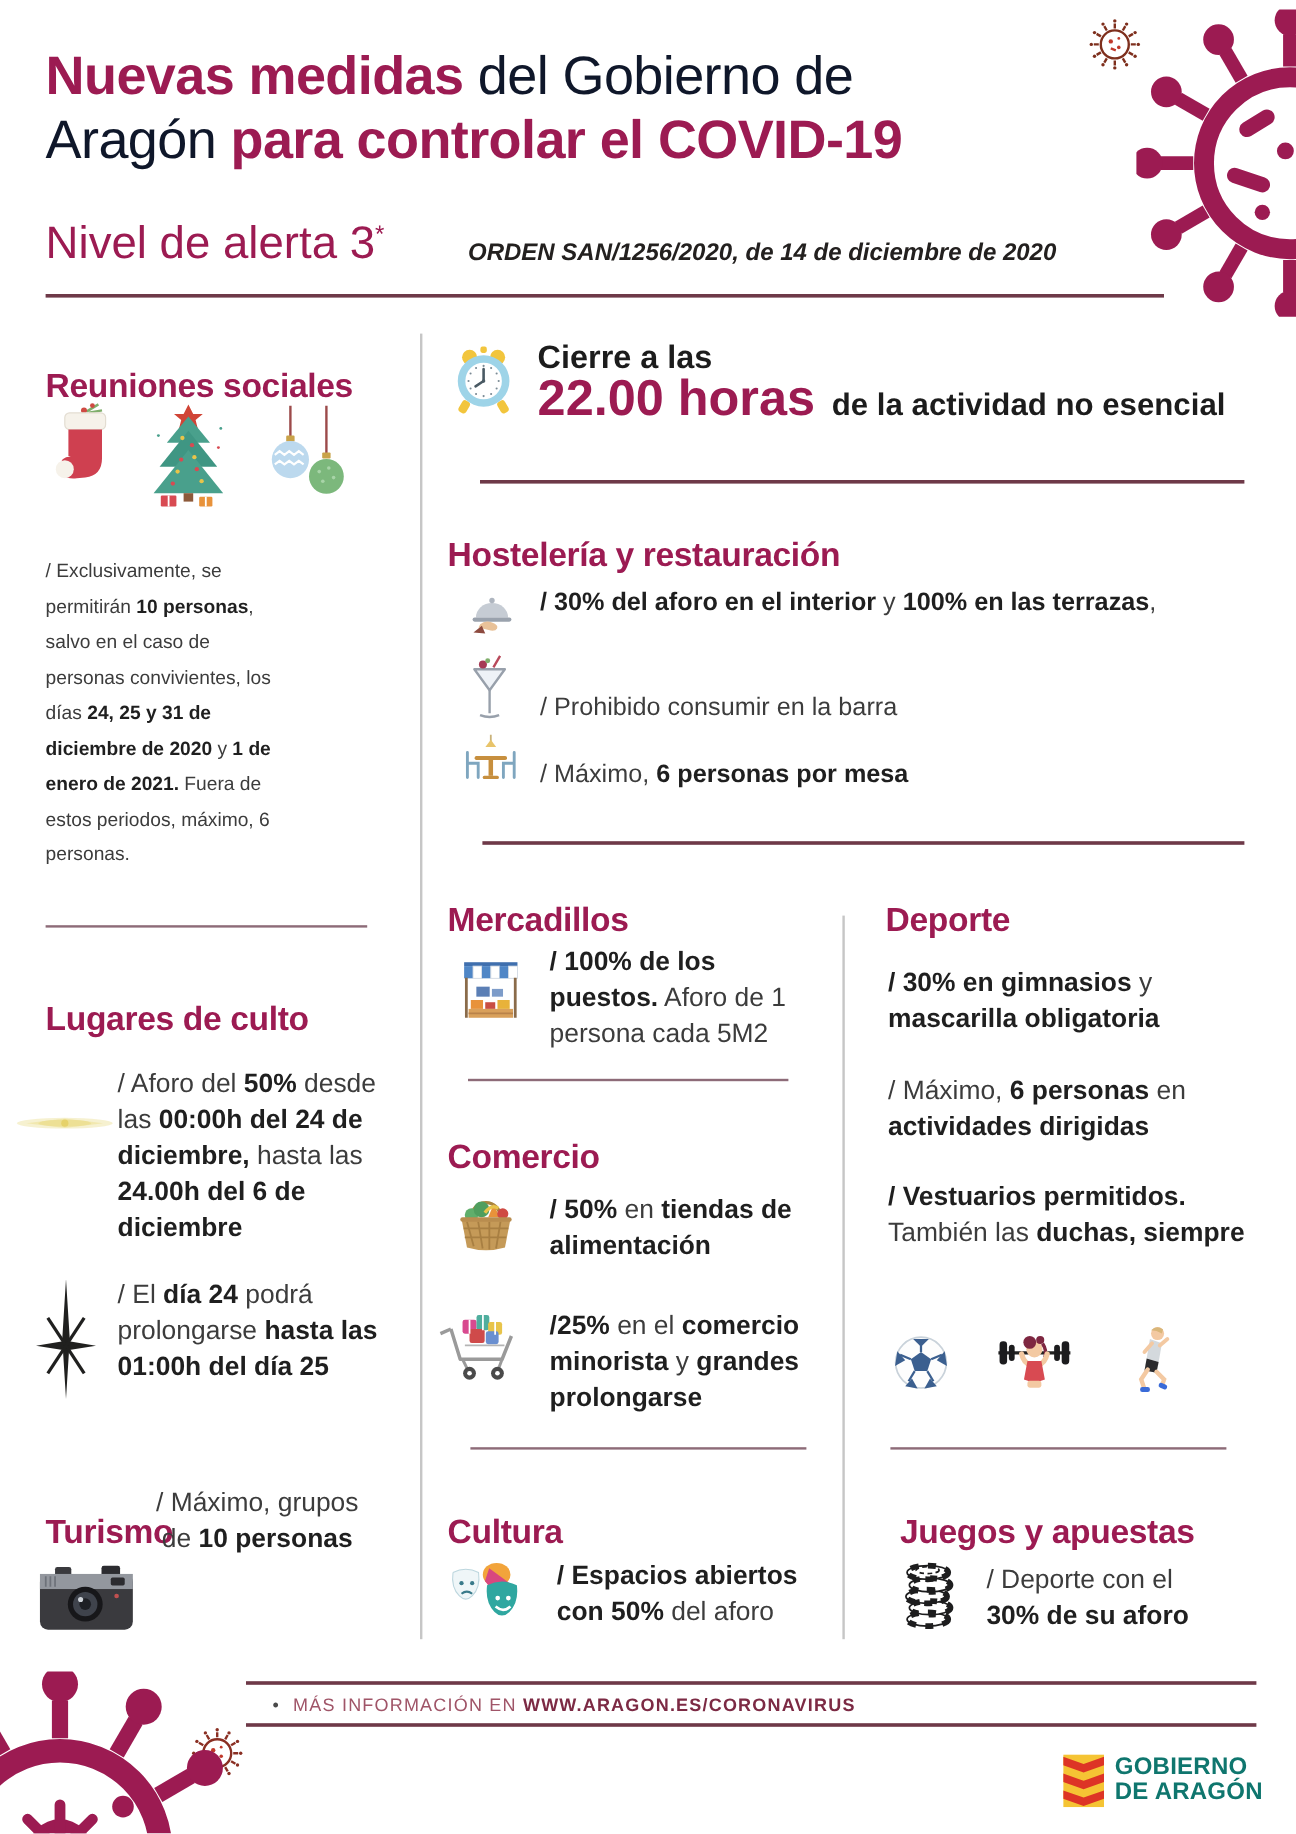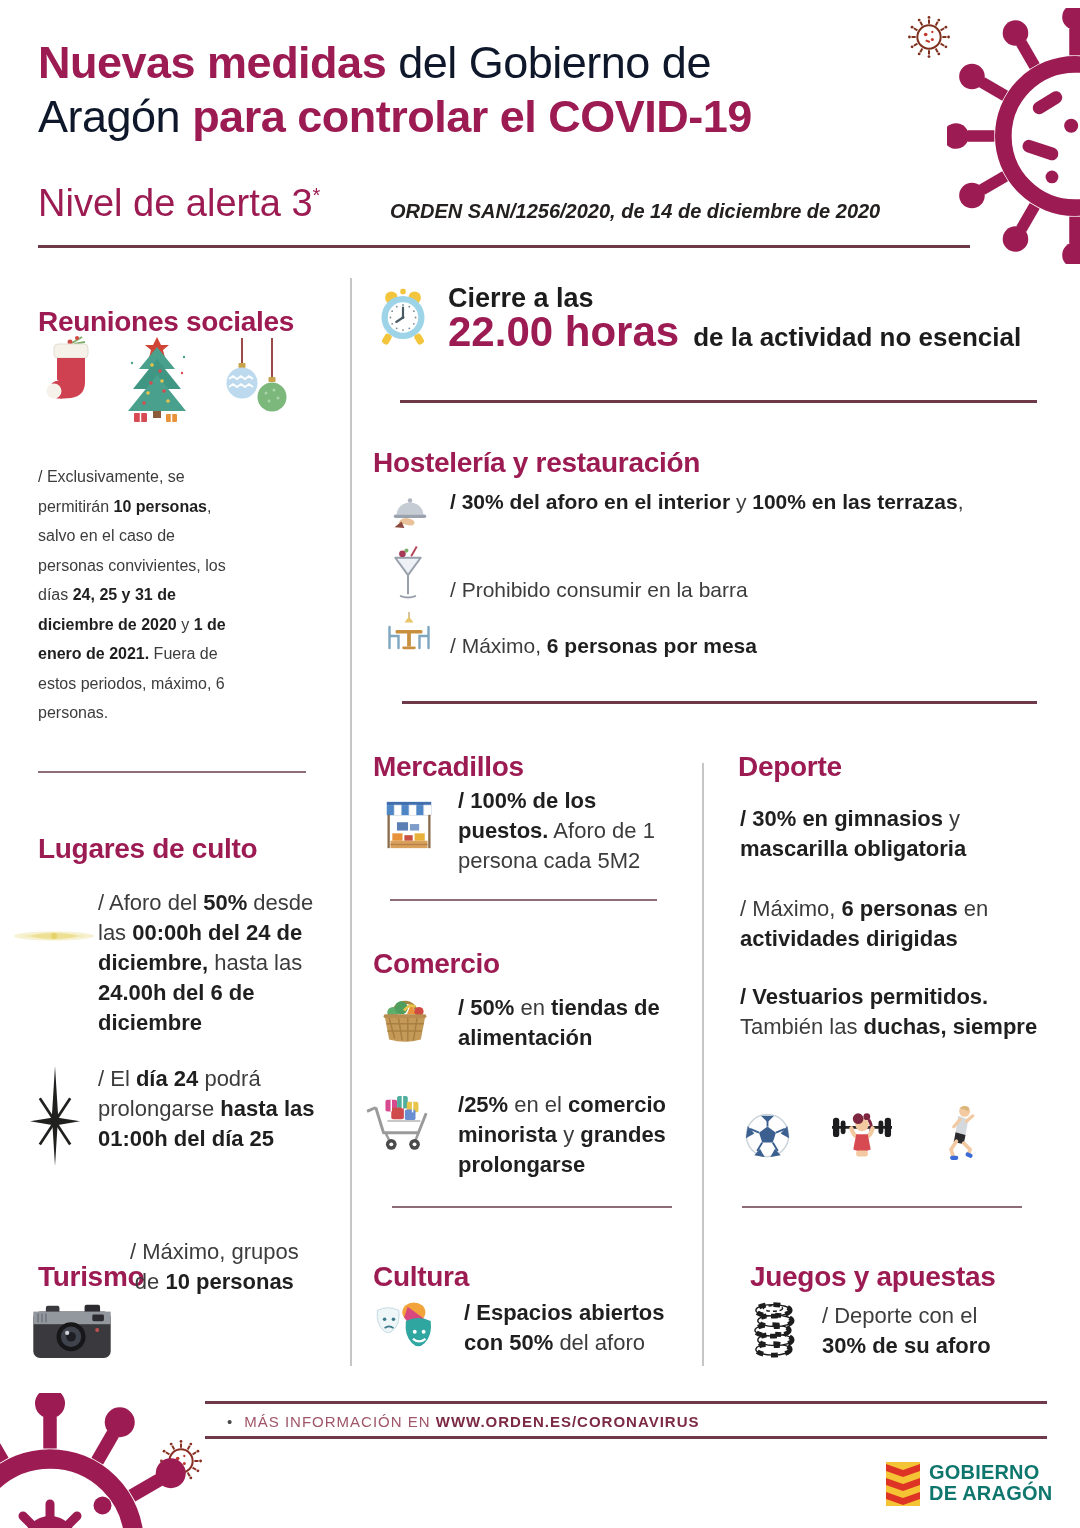--- a/index.html
+++ b/index.html
@@ -516,21 +516,21 @@
         </g>
         <ellipse cx="22" cy="12" rx="10" ry="3" fill="none" stroke="#1d1d1e" stroke-width="1.5" stroke-dasharray="4 3"></ellipse>
       </svg>
     </div>
     <div class="abs rich t22" style="left:822px;top:1301px;"><span>/ Deporte con el</span><br><span class="b">30% de su aforo</span></div>
   </section>
 
   <section>
     <div class="rule" style="left:205px;top:1401px;width:842px;height:2.5px;"></div>
     <div class="abs footer-text">
-      <span class="bullet">•</span><span>MÁS INFORMACIÓN EN </span><span class="url">WWW.ORDEN.ES/CORONAVIRUS</span>
+      <span class="bullet">•</span><span>MÁS INFORMACIÓN EN </span><span class="url">WWW.ARAGON.ES/CORONAVIRUS</span>
     </div>
     <div class="rule" style="left:205px;top:1436px;width:842px;height:2.5px;"></div>
 
     <div class="icon" style="left:156px;top:1436px;width:50px;height:50px;color:#8a2f23;">
       <svg viewBox="0 0 60 60">
           <g stroke="currentColor" fill="none" stroke-width="2.4">
         <circle cx="30" cy="30" r="14"></circle>
         <line x1="46" y1="30" x2="51" y2="30"></line>
             <line x1="43.9" y1="38" x2="48.2" y2="40.5"></line>
             <line x1="38" y1="43.9" x2="40.5" y2="48.2"></line>

